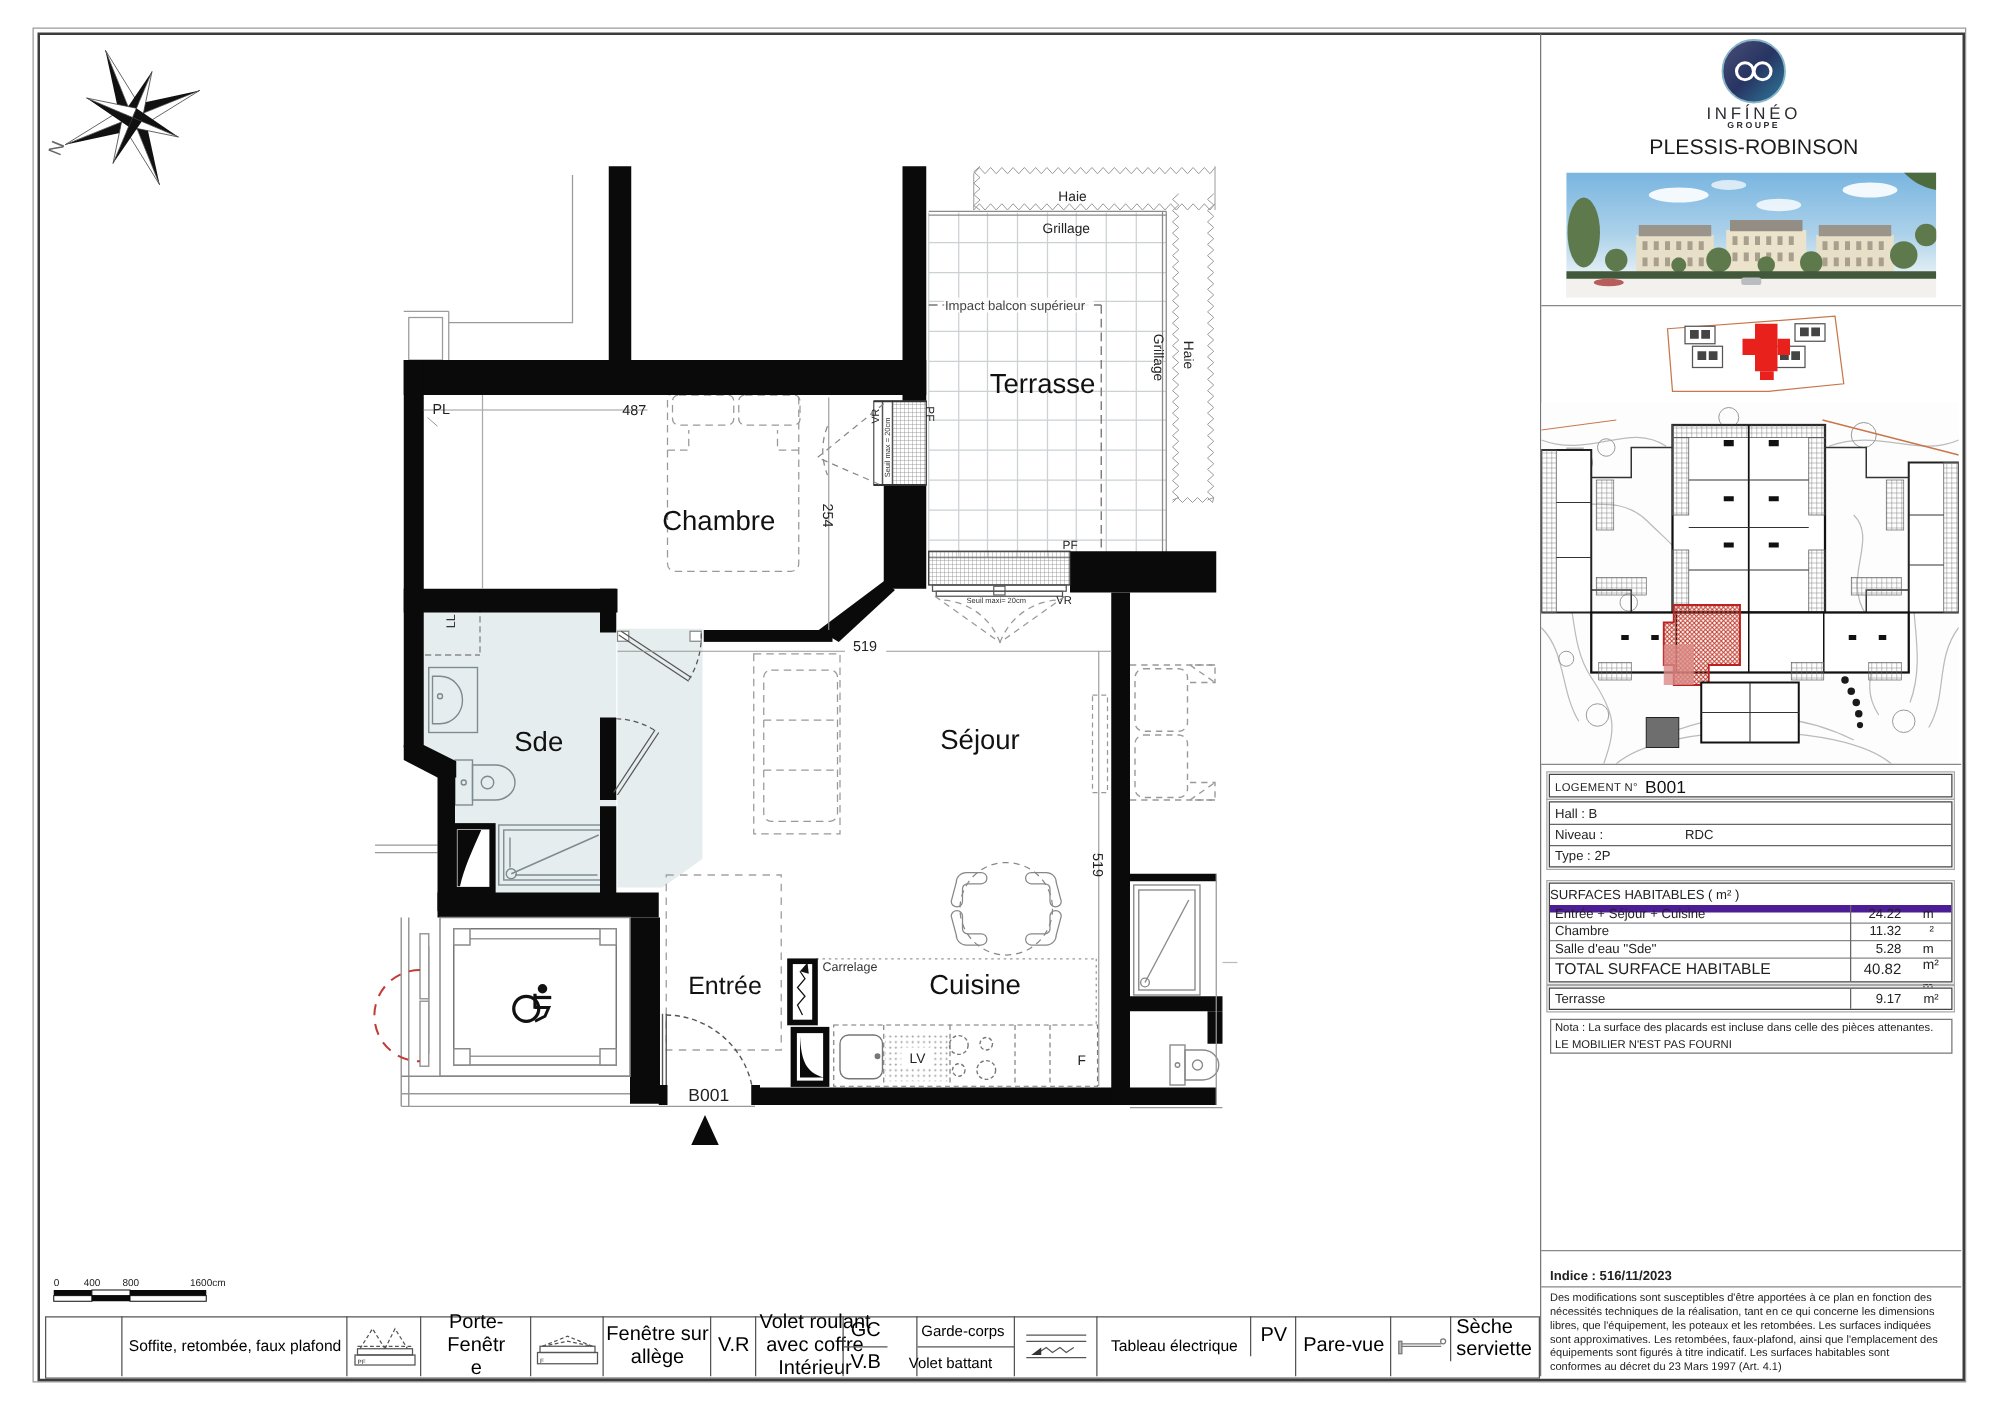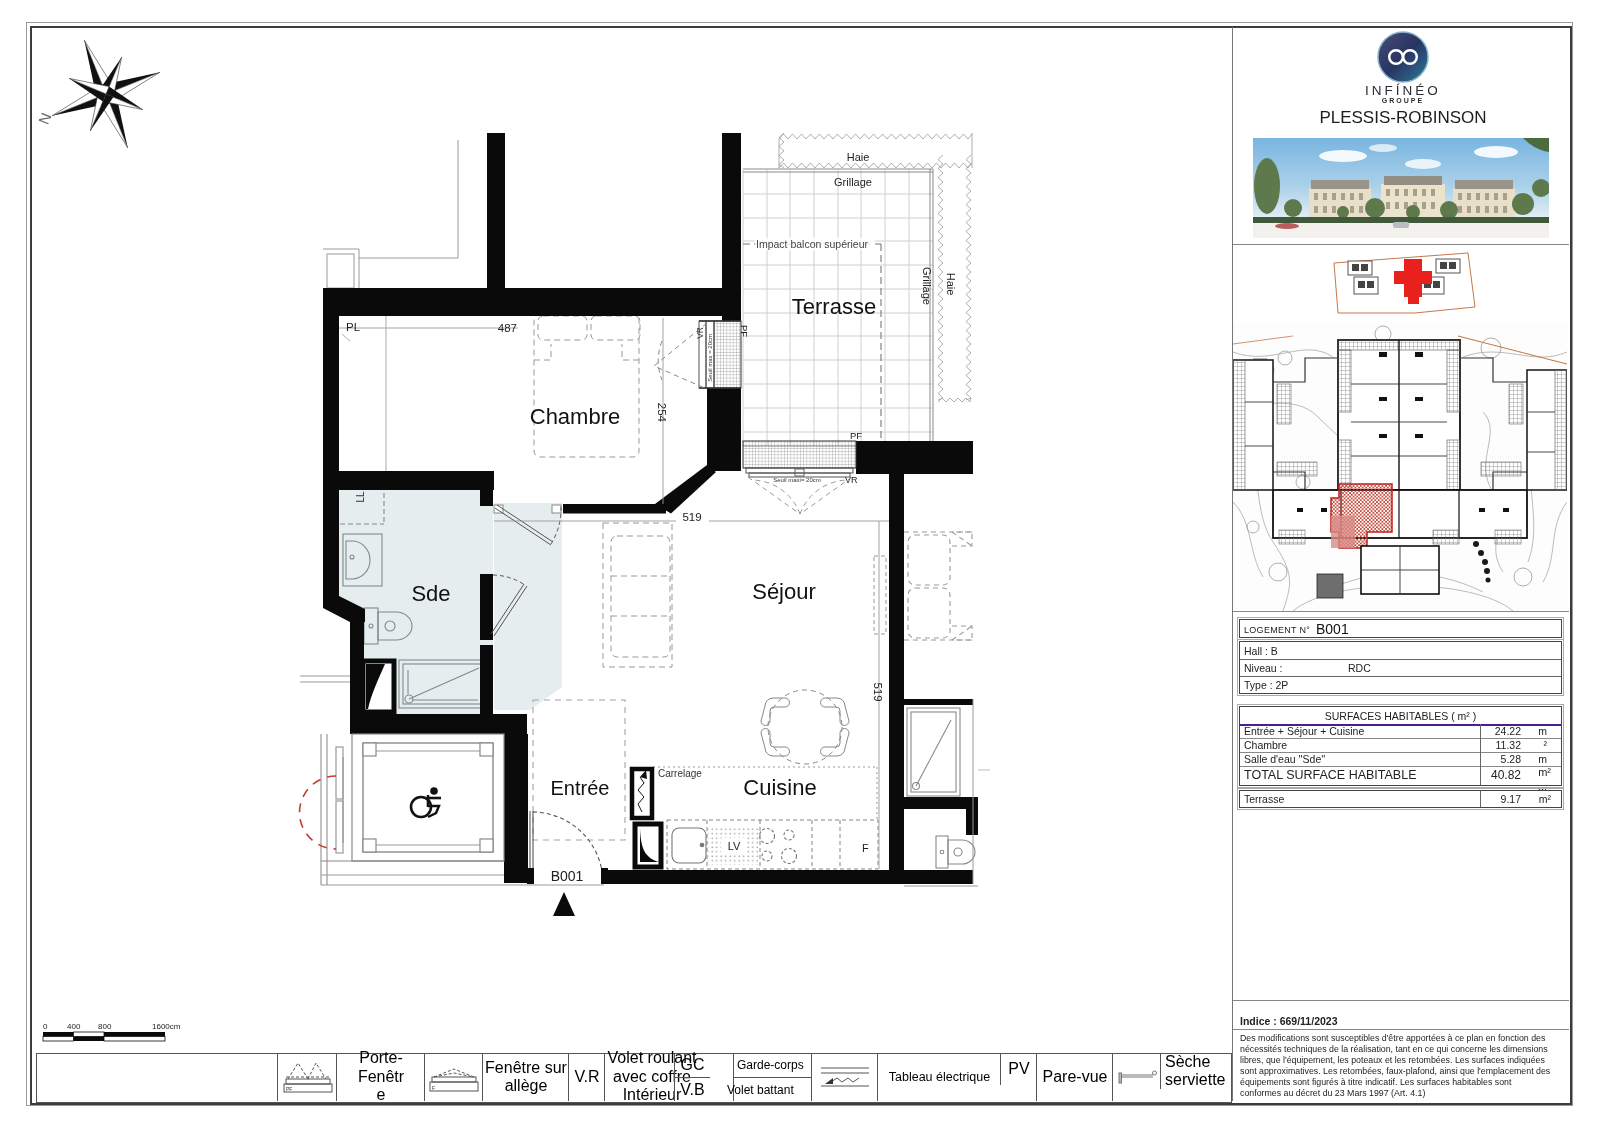--- a/index.html
+++ b/index.html
@@ -421,20 +421,21 @@
 <rect x="73.5" y="1032" width="30.5" height="4.5" fill="#fff" stroke="#0a0a0a" stroke-width="0.8"></rect>
 <rect x="104" y="1032" width="61" height="4.5" fill="#0a0a0a"></rect>
 <rect x="43" y="1036.5" width="30.5" height="4.5" fill="#fff" stroke="#0a0a0a" stroke-width="0.8"></rect>
 <rect x="73.5" y="1036.5" width="30.5" height="4.5" fill="#0a0a0a"></rect>
 <rect x="104" y="1036.5" width="61" height="4.5" fill="#fff" stroke="#0a0a0a" stroke-width="0.8"></rect>
 </g>
 </svg>
 
 <div class="a" style="left:36px;top:1053px;width:1194px;height:48px;border:1px solid #555;background:#fff;font-size:13px;color:#111"></div>
 
+<div class="a" style="left:97px;top:1053px;width:180px;height:48px;border-left:1px solid #555;display:flex;align-items:center;justify-content:center;text-align:center;line-height:1.15;white-space:nowrap;font-size:12.5px">Soffite, retombée, faux plafond</div>
 
 <div class="a" style="left:277px;top:1053px;width:59px;height:48px;border-left:1px solid #555;display:flex;align-items:center;justify-content:center;text-align:center;line-height:1.15">
       <svg width="52" height="40" viewBox="0 0 52 40">
         <g stroke="#555" fill="none" stroke-width="1">
           <path d="M6,22 L16,6 L26,22" stroke-dasharray="3 2"></path>
           <path d="M26,22 L34,6 L44,22" stroke-dasharray="3 2"></path>
           <rect x="4" y="22" width="44" height="5"></rect>
           <rect x="2" y="27" width="48" height="8"></rect>
           <line x1="4" y1="20" x2="48" y2="20" stroke-dasharray="3 2"></line>
         </g>
@@ -760,21 +761,21 @@
 <div style="position:absolute;left:0;top:17px;width:100%;height:17px;border-bottom:1px solid #666">
         <span style="position:absolute;left:4px;top:3px">Niveau :</span>
         <span style="position:absolute;left:108px;top:3px">RDC</span>
       </div>
 <div style="position:absolute;left:0;top:34px;width:100%;height:17px">
         <span style="position:absolute;left:4px;top:3px">Type : 2P</span>
       </div>
 </div>
 
 <div class="a" style="left:1239px;top:706px;width:321px;height:78px;border:1px solid #444;outline:1px solid #aaa;outline-offset:1px;background:#fff;font-size:10.5px;color:#222">
-<div style="position:absolute;left:0;top:0;width:100%;height:17px;border-bottom:2px solid #4c1d95;text-align:center"><span style="position:relative;top:3px">SURFACES HABITABLES ( m² )</span></div>
+<div style="position:absolute;left:0;top:0;width:100%;height:17px;border-bottom:6px solid #4c1d95;text-align:left"><span style="position:relative;top:3px">SURFACES HABITABLES ( m² )</span></div>
 <div style="position:absolute;left:0;top:17px;width:100%;height:14px;border-bottom:1px solid #888">
         <span style="position:absolute;left:4px;top:1px">Entrée + Séjour + Cuisine</span>
         <span style="position:absolute;right:40px;top:1px">24.22</span>
         <span style="position:absolute;right:14px;top:1px">m</span>
       </div>
 <div style="position:absolute;left:0;top:31px;width:100%;height:14px;border-bottom:1px solid #888">
         <span style="position:absolute;left:4px;top:1px">Chambre</span>
         <span style="position:absolute;right:40px;top:1px">11.32</span>
         <span style="position:absolute;right:14px;top:1px">²</span>
       </div>
@@ -793,19 +794,22 @@
 
 <div class="a" style="left:1538px;top:784px;font-size:10.5px;color:#222">m</div>
 
 <div class="a" style="left:1239px;top:790px;width:321px;height:16px;border:1px solid #444;outline:1px solid #aaa;outline-offset:1px;background:#fff;font-size:10.5px;color:#222">
 <span style="position:absolute;left:4px;top:2px">Terrasse</span>
       <span style="position:absolute;right:40px;top:2px">9.17</span>
       <span style="position:absolute;right:10px;top:2px">m²</span>
 <div style="position:absolute;left:240px;top:0;width:1px;height:16px;background:#666"></div>
 </div>
 
+<div class="a" style="left:1240px;top:815px;width:317px;height:26px;border:1px solid #777;background:#fff;font-size:9px;color:#222;line-height:1.4;padding-left:3px;white-space:nowrap;overflow:hidden">
+Nota : La surface des placards est incluse dans celle des pièces attenantes.<br>LE MOBILIER N'EST PAS FOURNI
+</div>
 
 <div class="a" style="left:1233px;top:1000px;width:336px;height:1px;background:#888"></div>
 
-<div class="a" style="left:1240px;top:1015px;font-size:10.5px;font-weight:bold;color:#222">Indice : 669/11/2023</div>
+<div class="a" style="left:1240px;top:1015px;font-size:10.5px;font-weight:bold;color:#222">Indice : 516/11/2023</div>
 <div class="a" style="left:1233px;top:1029px;width:336px;height:1px;background:#888"></div>
 
 <div class="a" style="left:1240px;top:1033px;width:314px;font-size:8.8px;color:#222;line-height:1.25">Des modifications sont susceptibles d'être apportées à ce plan en fonction des nécessités techniques de la réalisation, tant en ce qui concerne les dimensions libres, que l'équipement, les poteaux et les retombées. Les surfaces indiquées sont approximatives. Les retombées, faux-plafond, ainsi que l'emplacement des équipements sont figurés à titre indicatif. Les surfaces habitables sont conformes au décret du 23 Mars 1997 (Art. 4.1)</div>
 </div>
 </body></html>

